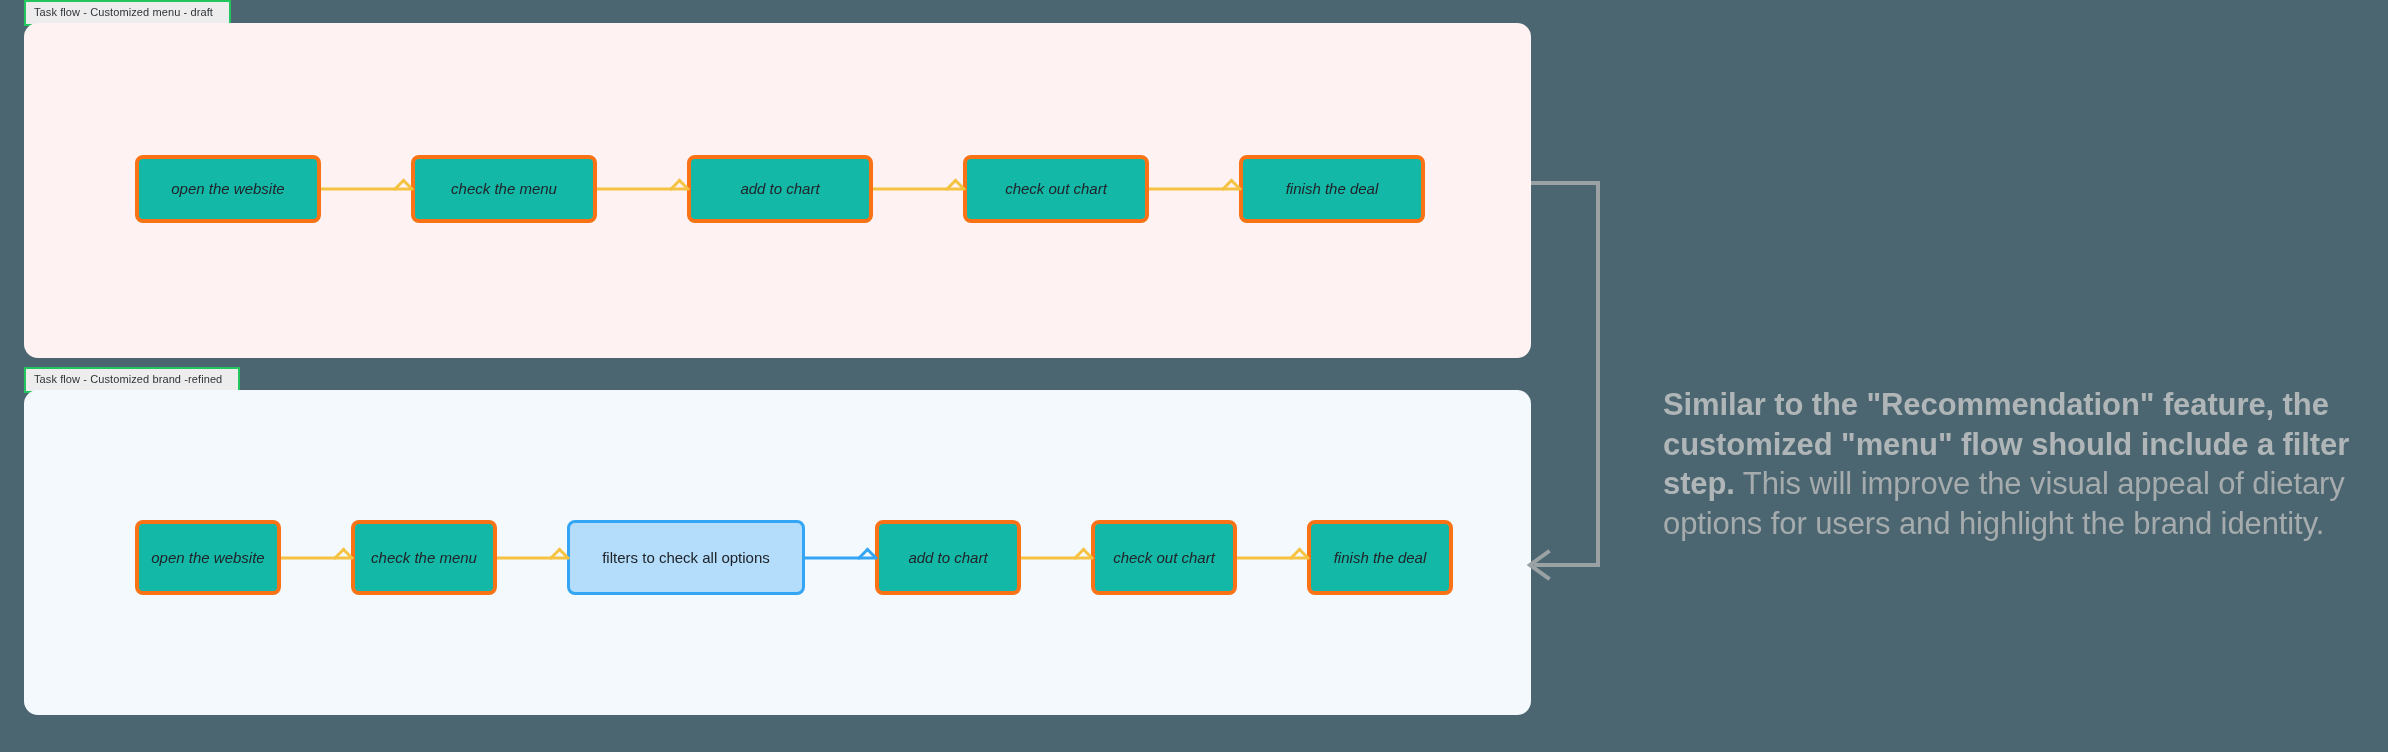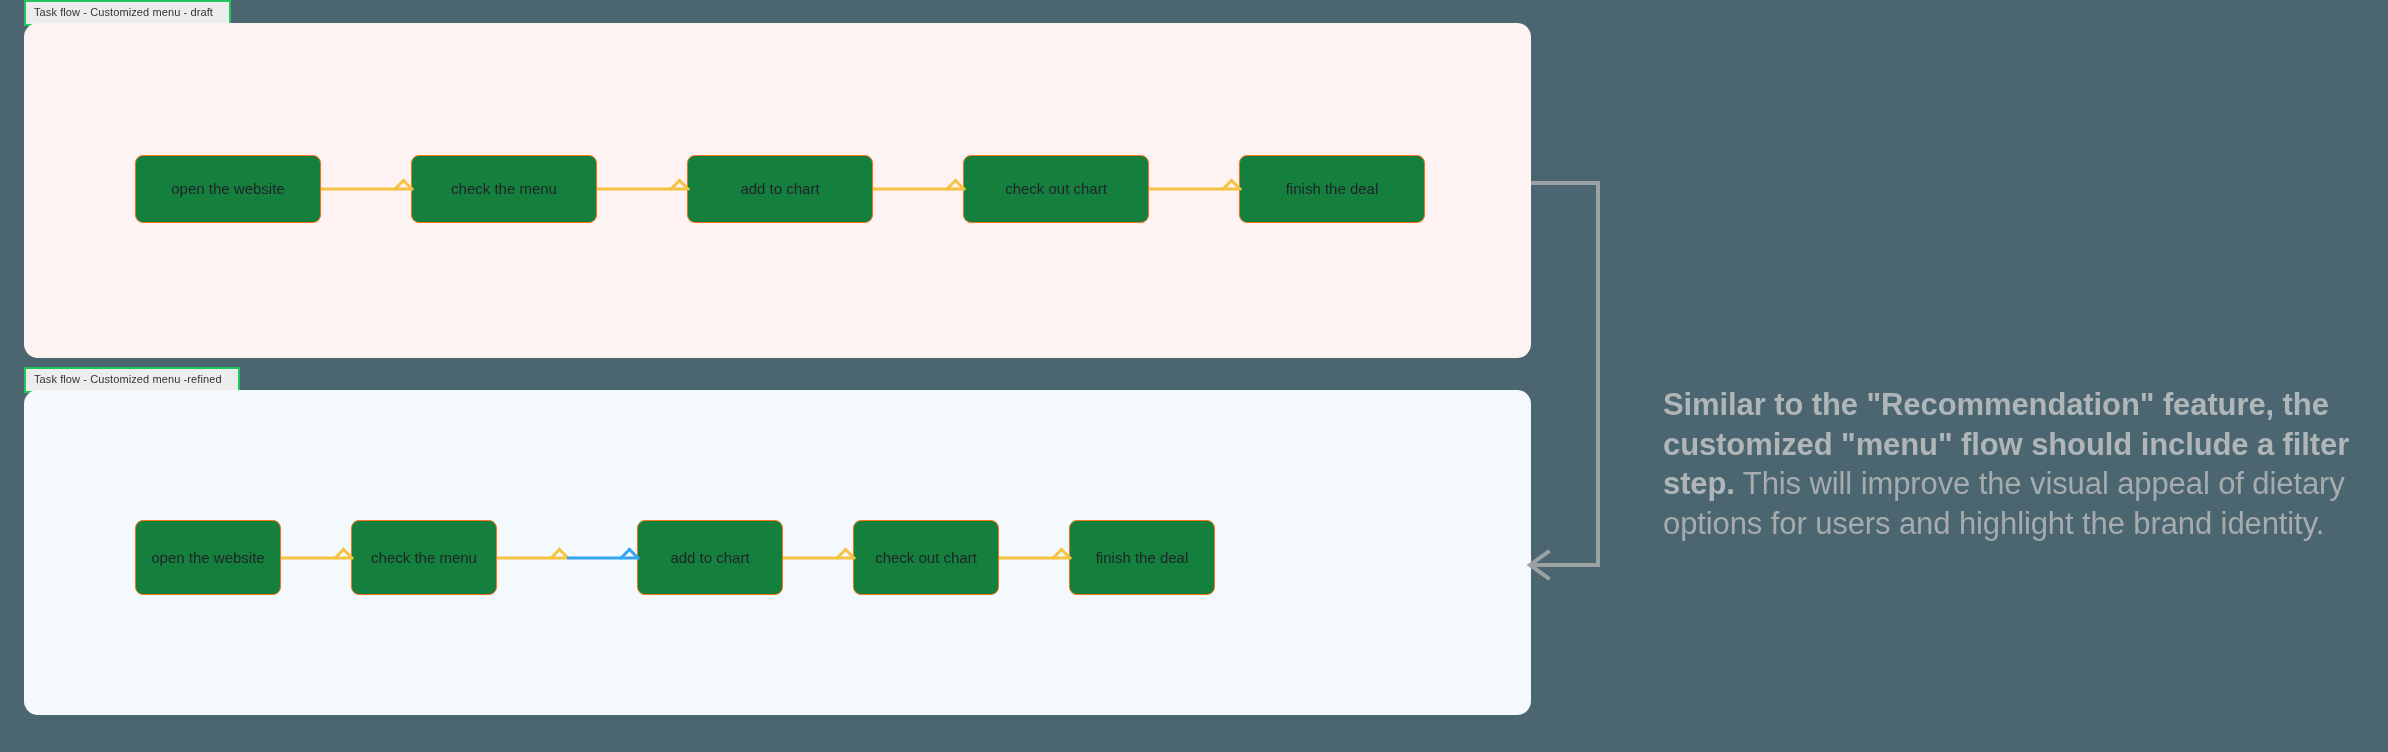--- a/index.html
+++ b/index.html
@@ -70,22 +70,23 @@
     align-items: center;
     justify-content: center;
     text-align: center;
     border-radius: 8px;
     font-size: 15px;
     color: #20242a;
     padding: 0 8px;
     line-height: 1.2;
   }
   .node.yellow {
-    background: #15803d;
-    border: 1px solid #f97316;
+    background: #14b8a6;
+    border: 4px solid #f97316;
+    font-style: italic;
   }
   .node.blue {
     background: #b3ddfa;
     border: 3px solid #34a5f5;
   }
 
   
   #flow-draft .node { width: 186px; height: 68px; }
   #flow-draft .connector { width: 90px; }
 
@@ -200,21 +201,21 @@
     <div class="connector">
       <span class="line"></span>
       <span class="head"></span>
     </div>
 
     <div class="node yellow">
       <span>finish the deal</span>
     </div>
   </div>
 
-  <div class="frame-label" id="label-refined">Task flow - Customized menu -refined</div>
+  <div class="frame-label" id="label-refined">Task flow - Customized brand -refined</div>
 
   <div class="panel" id="panel-refined"></div>
 
   <div class="flow-row" id="flow-refined">
 
     <div class="node yellow">
       <span>open the website</span>
     </div>
     <div class="connector">
       <span class="line"></span>
@@ -222,20 +223,23 @@
     </div>
 
     <div class="node yellow">
       <span>check the menu</span>
     </div>
     <div class="connector">
       <span class="line"></span>
       <span class="head"></span>
     </div>
 
+    <div class="node blue">
+      <span>filters to check all options</span>
+    </div>
     <div class="connector blue">
       <span class="line"></span>
       <span class="head"></span>
     </div>
 
     <div class="node yellow">
       <span>add to chart</span>
     </div>
     <div class="connector">
       <span class="line"></span>

